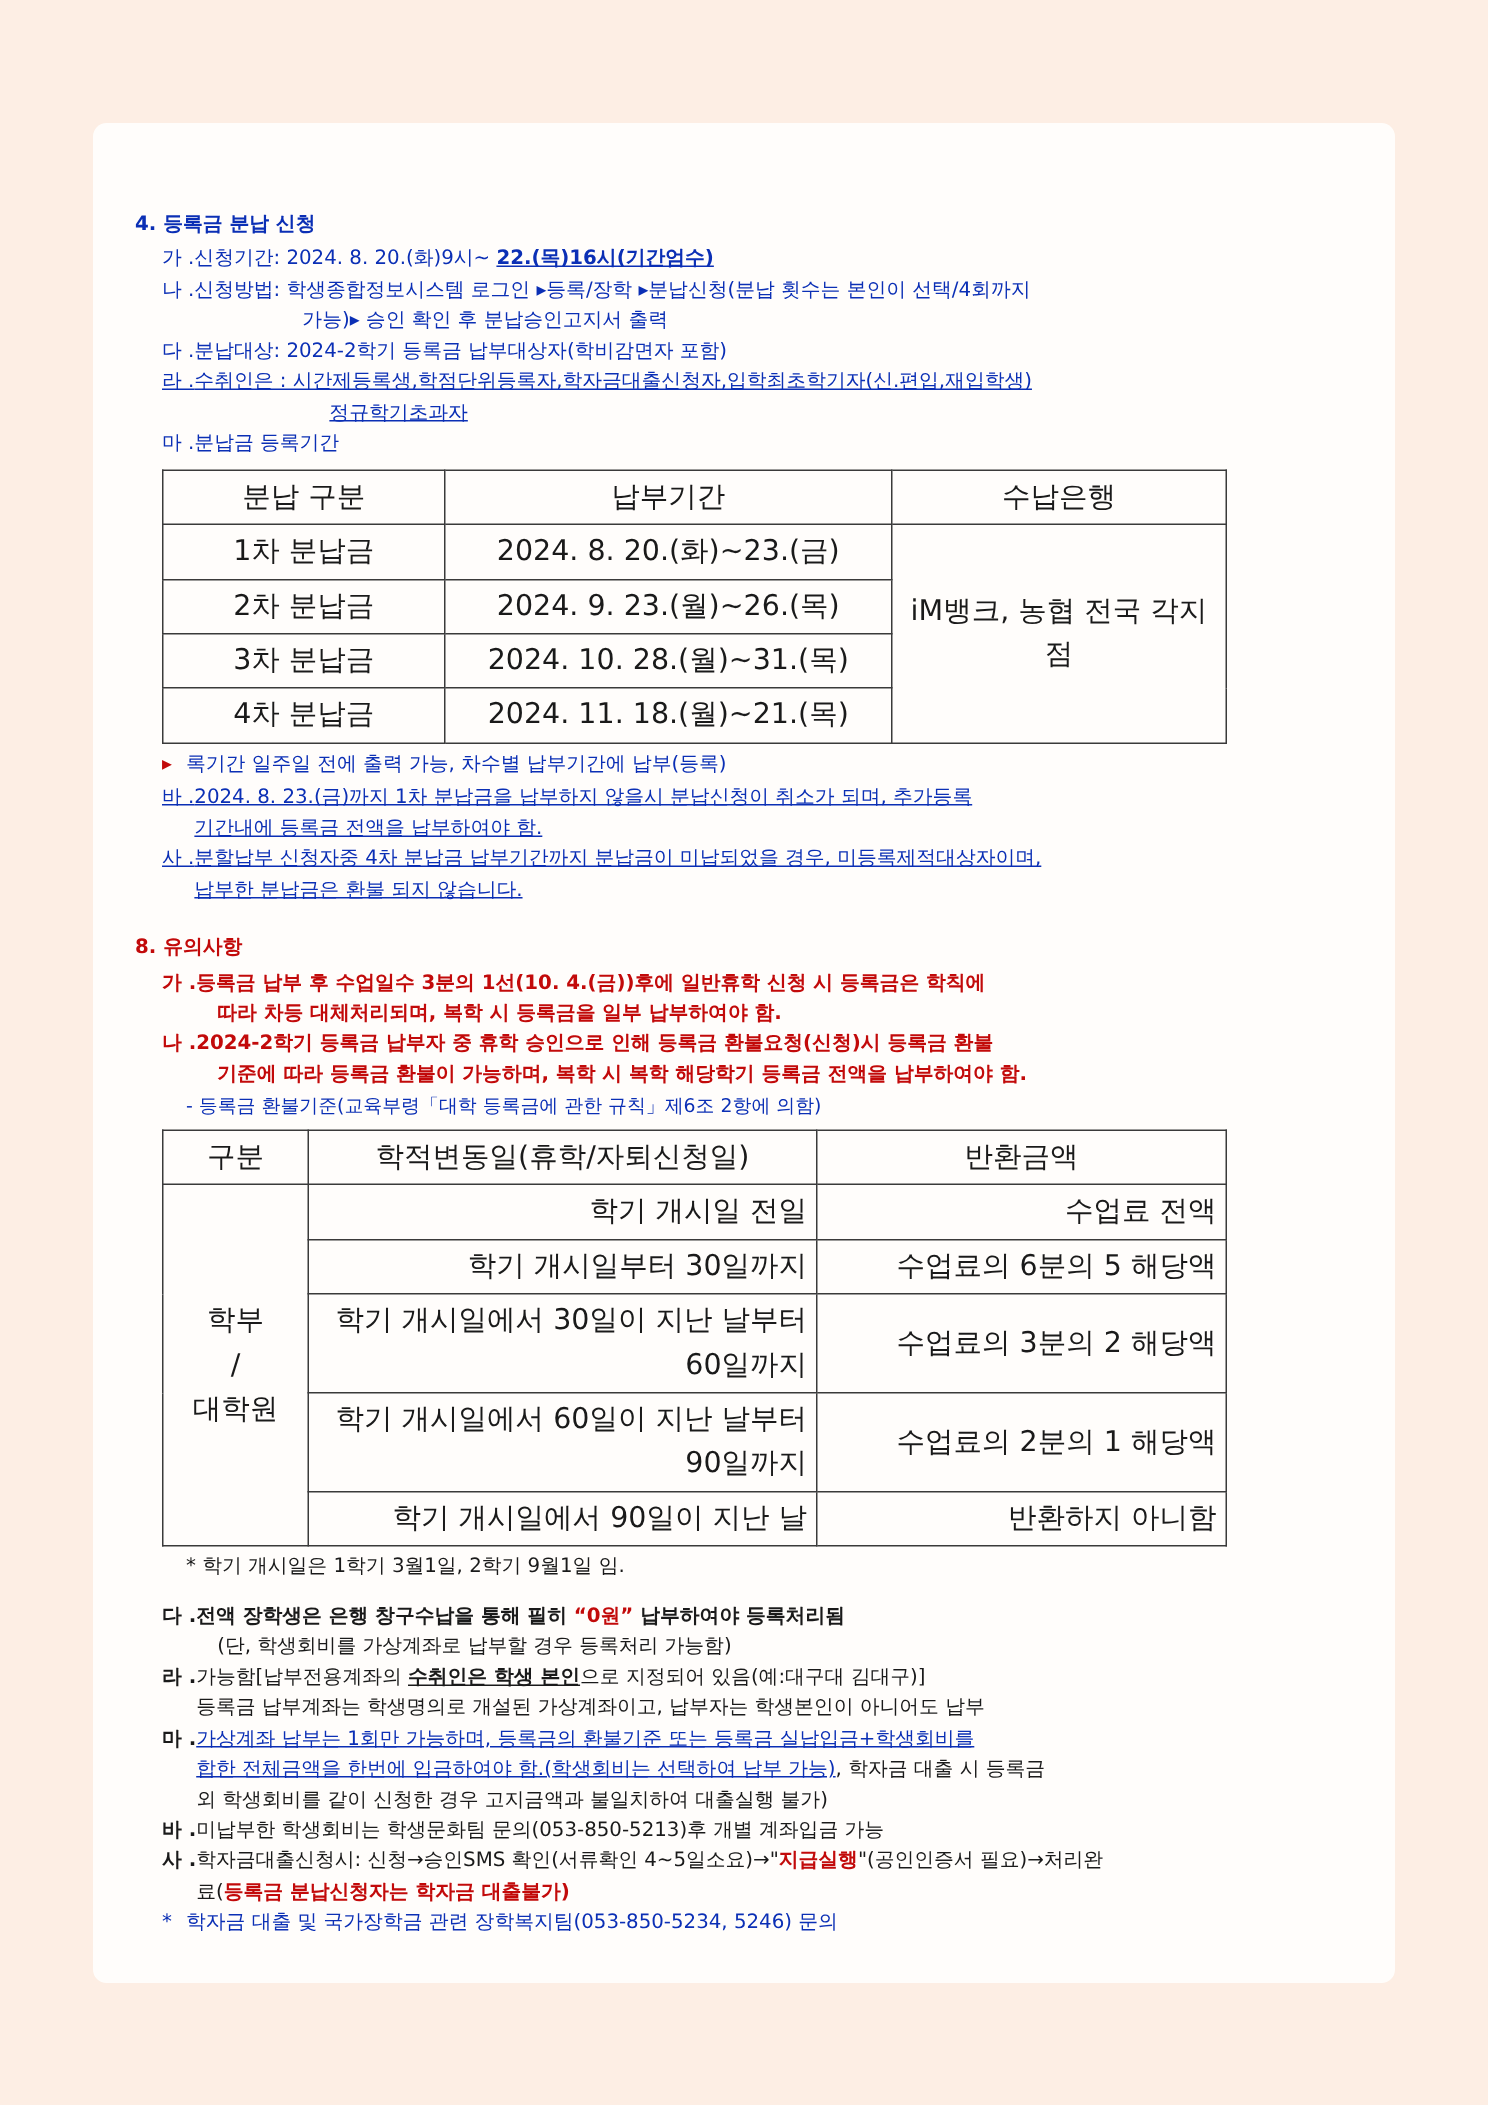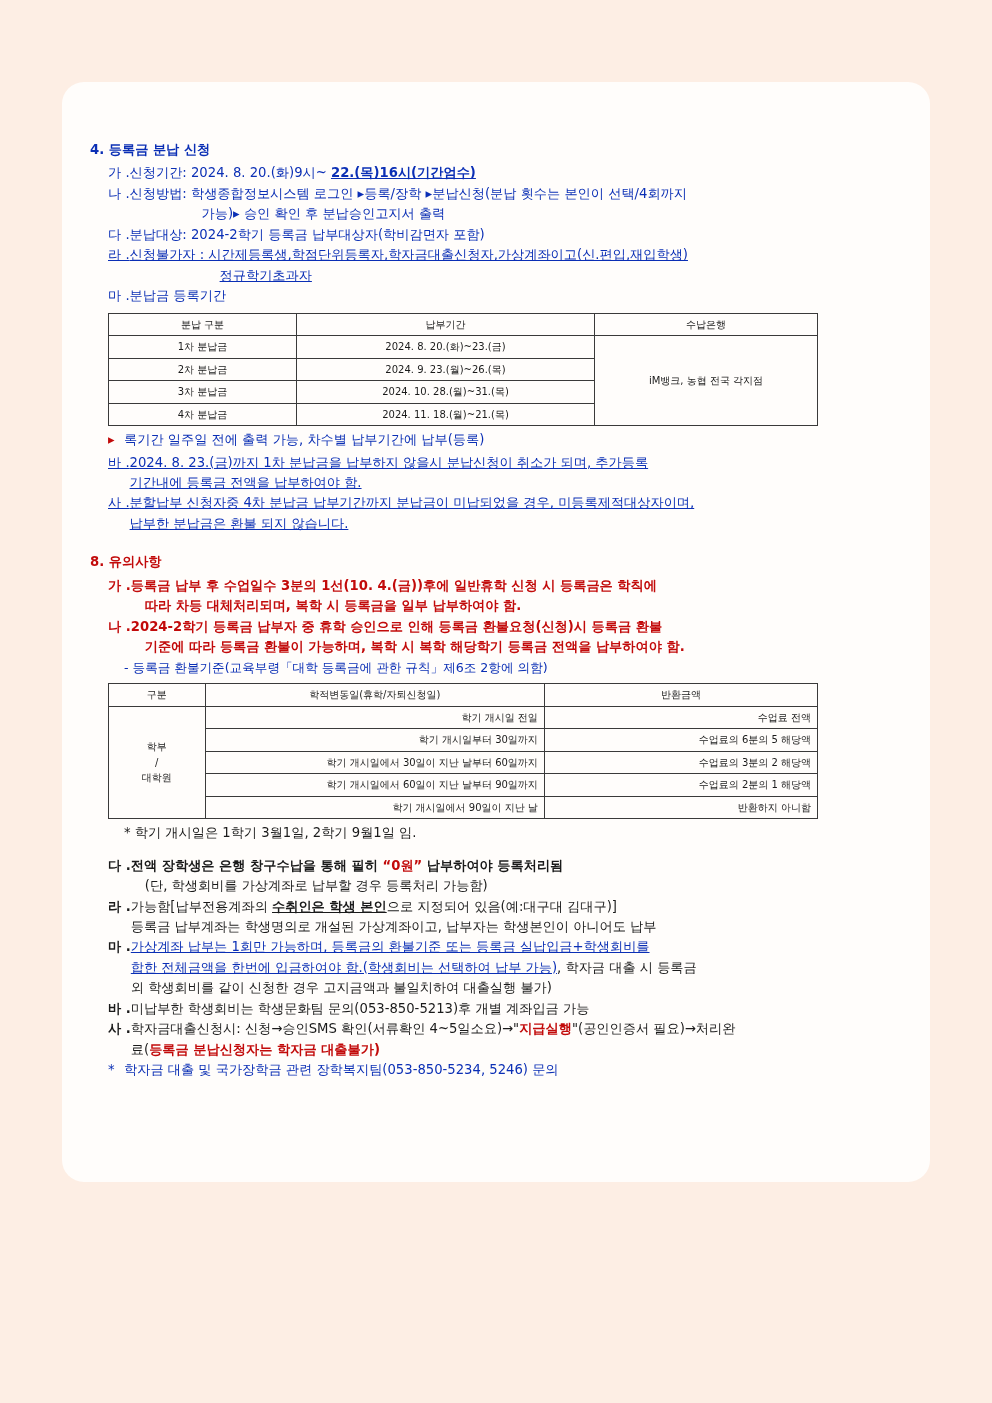--- a/index.html
+++ b/index.html
@@ -10,23 +10,23 @@
     width: 992px;
     height: 1403px;
     background: #fdeee4;
     font-family: "DejaVu Sans", sans-serif;
   }
   .page {
     position: absolute;
     left: 62px;
     top: 82px;
     width: 868px;
-    height: 1100px;
+    height: 1240px;
     background: #fffdfb;
-    border-radius: 22px;
+    border-radius: 9px;
   }
   .content {
     position: absolute;
     left: 28px;
     top: 58px;
     width: 812px;
     font-size: 13.2px;
     line-height: 1.55;
     color: #1a1a1a;
   }
@@ -52,21 +52,21 @@
   .ind1 { margin-left: 18px; }
   .ind2 { margin-left: 34px; }
   .blue { color: #0b2fb5; }
   .red { color: #c20a0a; }
   .bold { font-weight: bold; }
   .u { text-decoration: underline; }
   .small { font-size: 12.6px; }
   table.tbl {
     border-collapse: collapse;
     margin: 6px 0 4px 18px;
-    font-size: 10px;
+    font-size: 19px;
   }
   table.tbl td, table.tbl th {
     border: 1px solid #3a3a3a;
     padding: 3px 6px;
     text-align: center;
     font-weight: normal;
   }
   table.tbl th {
     background: #fffdfb;
   }
@@ -113,21 +113,21 @@
     </div>
 
     <div class="row ind1">
       <div class="lbl blue">다 .</div>
       <div class="txt blue">분납대상: 2024-2학기 등록금 납부대상자(학비감면자 포함)</div>
     </div>
 
     <div class="row ind1">
       <div class="lbl blue u">라 .</div>
       <div class="txt blue">
-        <div class="u">신청불가자 : 시간제등록생,학점단위등록자,학자금대출신청자,가상계좌이고(신.편입,재입학생)</div>
+        <div class="u">수취인은 : 시간제등록생,학점단위등록자,학자금대출신청자,입학최초학기자(신.편입,재입학생)</div>
         <div class="u" style="margin-left:90px; display:inline-block">정규학기초과자</div>
       </div>
     </div>
 
     <div class="row ind1">
       <div class="lbl blue">마 .</div>
       <div class="txt blue">분납금 등록기간</div>
     </div>
 
     <table class="tbl t1">

